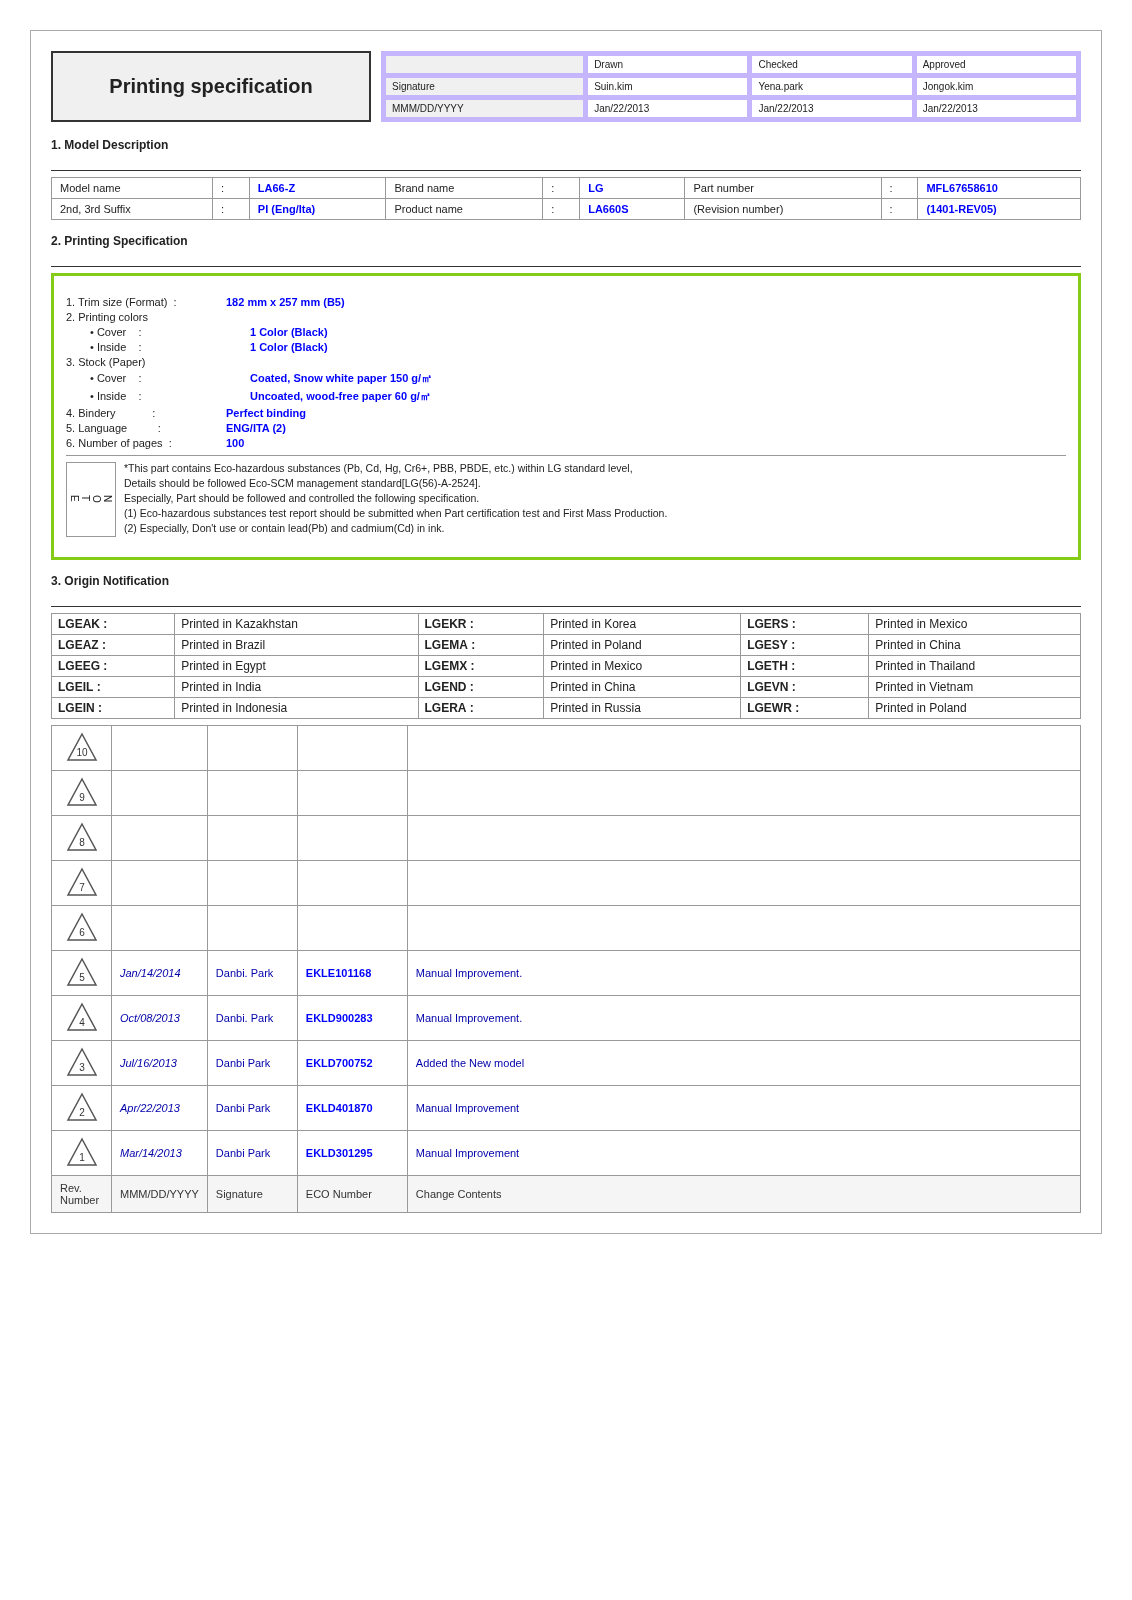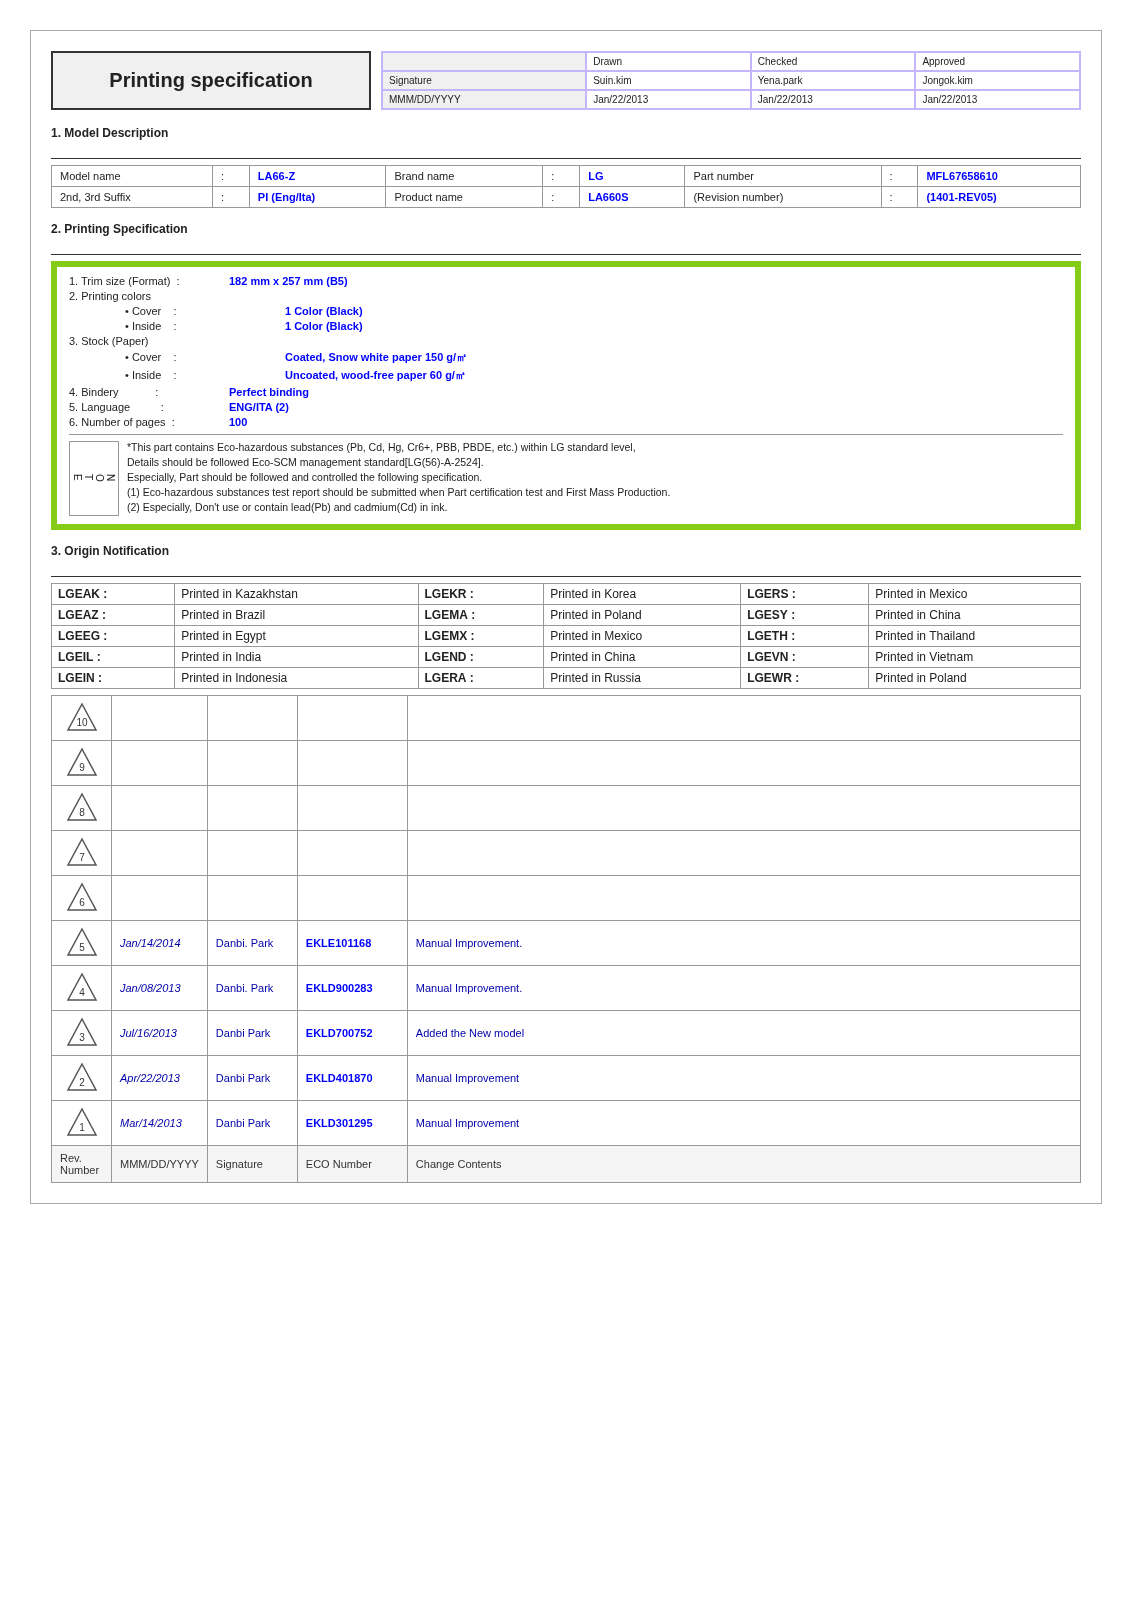--- a/index.html
+++ b/index.html
@@ -33,21 +33,21 @@
     }
     .title-text {
       font-size: 20px;
       font-weight: bold;
     }
     .approval-table {
       flex: 1;
       border-collapse: collapse;
     }
     .approval-table td {
-      border: 2px solid #c4b5fd;
+      border: 5px solid #c4b5fd;
       padding: 3px 6px;
       font-size: 10px;
     }
     .approval-table .label-cell {
       background: #f0f0f0;
       font-weight: normal;
     }
 
     
     .section-title {
@@ -69,34 +69,34 @@
       padding: 4px 8px;
       font-size: 11px;
     }
     .model-table .highlight {
       color: #00f;
       font-weight: bold;
     }
 
     
     .spec-box {
-      border: 6px solid #84cc16;
-      padding: 8px 12px;
+      border: 3px solid #84cc16;
+      padding: 20px 12px;
     }
     .spec-row {
       display: flex;
       align-items: baseline;
       margin-bottom: 3px;
       font-size: 11px;
     }
     .spec-label {
       min-width: 160px;
     }
     .spec-sub2 {
-      margin-left: 56px;
+      margin-left: 24px;
     }
     .spec-value {
       color: #00f;
       font-weight: bold;
     }
     .note-section {
       border-top: 1px solid #999;
       margin-top: 6px;
       padding-top: 6px;
       font-size: 10.5px;
@@ -426,21 +426,21 @@
       <td class="change-cell">Manual Improvement.</td>
     </tr>
 
     <tr>
       <td class="rev-cell">
         <svg width="32" height="30" viewBox="0 0 32 30">
           <polygon points="16,2 30,28 2,28" fill="none" stroke="#555" stroke-width="1.5"></polygon>
           <text x="16" y="24" text-anchor="middle" font-size="10" fill="#333">4</text>
         </svg>
       </td>
-      <td class="date-cell">Jan/08/2013</td>
+      <td class="date-cell">Oct/08/2013</td>
       <td class="sig-cell">Danbi. Park</td>
       <td class="eco-cell">EKLD900283</td>
       <td class="change-cell">Manual Improvement.</td>
     </tr>
 
     <tr>
       <td class="rev-cell">
         <svg width="32" height="30" viewBox="0 0 32 30">
           <polygon points="16,2 30,28 2,28" fill="none" stroke="#555" stroke-width="1.5"></polygon>
           <text x="16" y="24" text-anchor="middle" font-size="10" fill="#333">3</text>

